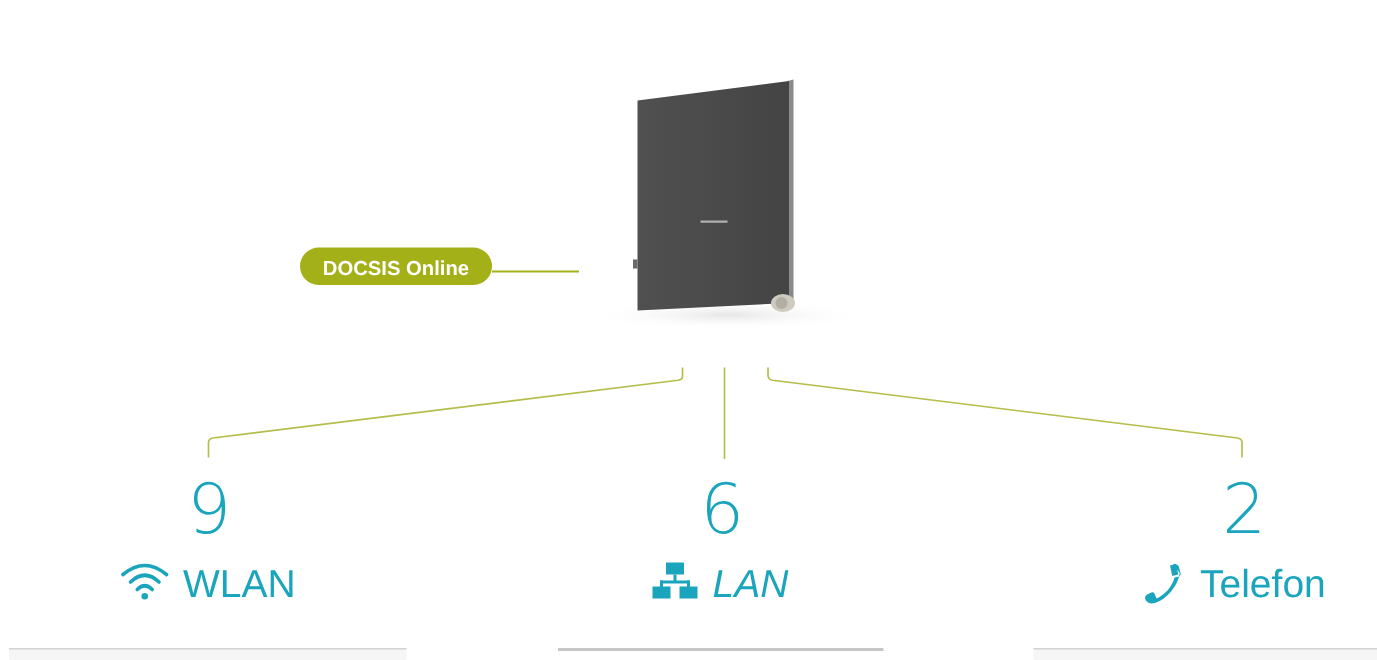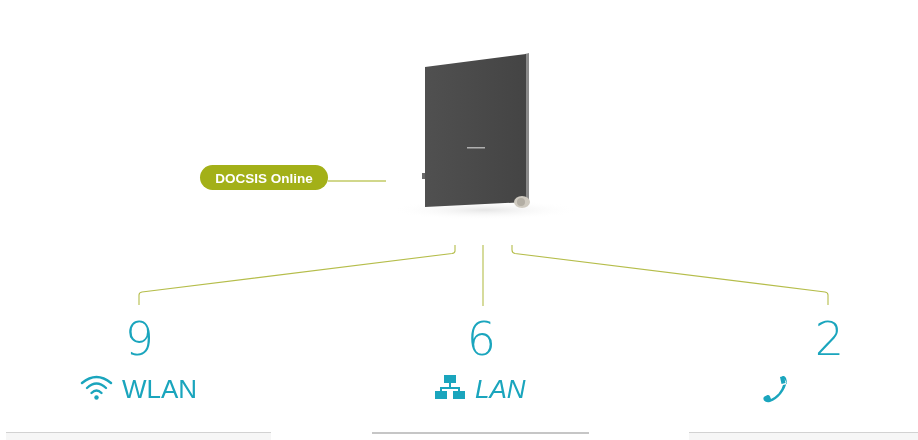--- a/index.html
+++ b/index.html
@@ -92,14 +92,15 @@
 <div class="bar active" style="left:372px; width:217px;"></div>
 
 <div class="count" style="left:789px;">2</div>
 <div class="label-row" style="left:761px;">
   <span>
     <svg width="30" height="30" viewBox="0 0 30 30">
       <path d="M21 2 Q24 1.5 25 4 L26 8 Q26.5 10 24.5 10.5 L22 11 Q21 15 17.5 19.5 Q13.5 23.5 10 25 L9 22.5 Q8.5 20.5 6.5 21 L3.5 22.5 Q1.5 24 3 26.5 Q5 29 9 28 Q15 26 20 20 Q25 13.5 25.5 8" fill="#1aa5bd"></path>
       <path d="M19 3 L23 2 L24.5 9 L20.5 10 Z" fill="#1aa5bd"></path>
     </svg>
   </span>
+  <span>Telefon</span>
 </div>
 <div class="bar" style="left:689px; width:229px;"></div>
 
 </body></html>

